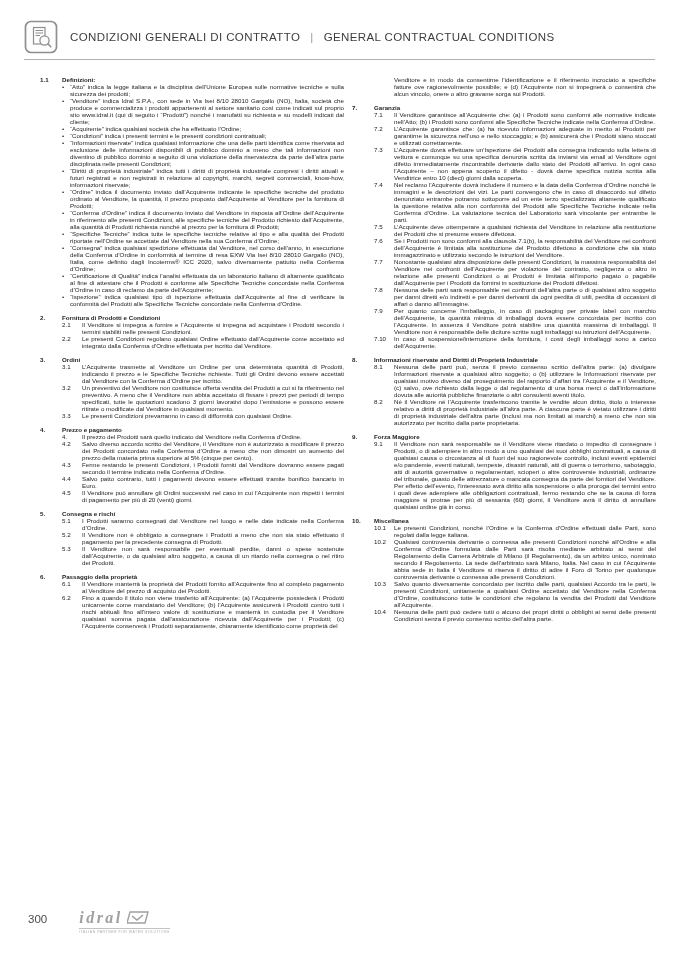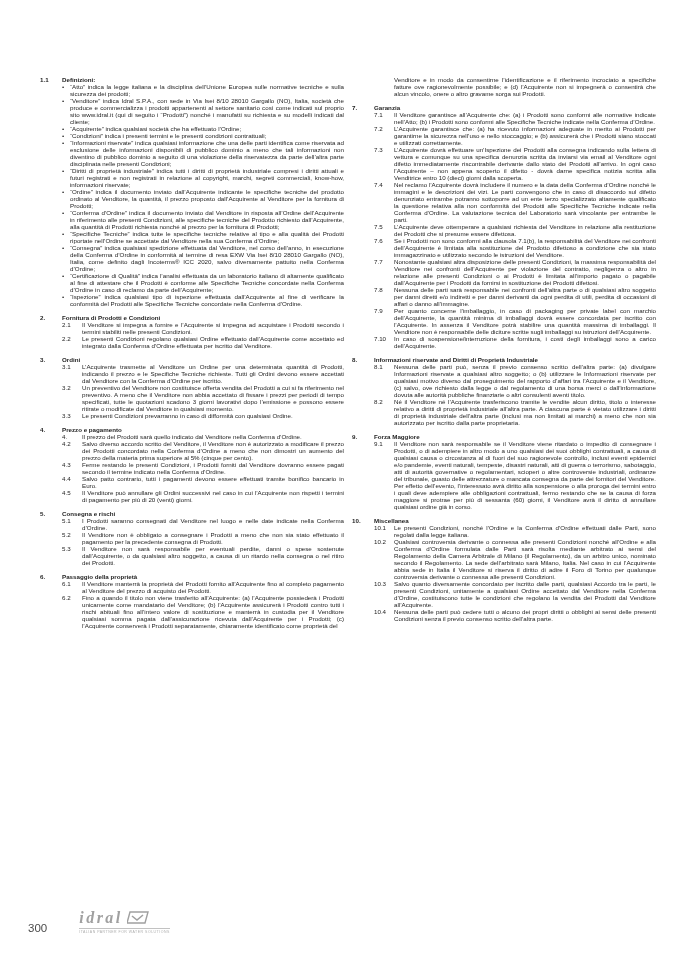--- a/index.html
+++ b/index.html
@@ -24,36 +24,52 @@
   .blk .txt{flex:1 1 auto;}
   .heading{font-weight:bold;margin-top:7px;}
   .heading .num{width:22px;}
   .col .blk:first-child{margin-top:0;}
   .bullet{margin-left:22px;}
   .bullet .num{width:8px;}
   .clause{margin-left:22px;}
   .clause .num{width:20px;}
   .para{margin-left:42px;}
   
-  .footer{position:absolute;left:28px;bottom:24px;display:flex;align-items:flex-end;gap:32px;}
+  .footer{position:absolute;left:28px;bottom:24px;display:flex;align-items:flex-start;gap:32px;}
   .page-number{font-size:11.5px;color:#4a4a4a;padding-top:4px;}
   .logo{display:inline-block;}
   .logo-row{display:flex;align-items:center;gap:4px;font-family:Liberation Serif, serif;}
   .logo-text{font-style:italic;font-weight:bold;font-size:16px;letter-spacing:2.5px;color:#a0a0a0;}
   .logo-emblem{display:block;}
   .logo-tagline{
     margin-top:1px;border-top:1px solid #c2c2c2;padding-top:1.5px;
     font-size:3.5px;letter-spacing:.5px;color:#aeaeae;text-transform:uppercase;white-space:nowrap;
   }
 </style>
 </head>
 <body>
 
 <div class="page">
 
+  <div class="header">
+    <svg class="header-icon" width="34" height="34" viewBox="0 0 34 34">
+      <rect x="1.5" y="1.5" width="31" height="31" rx="5.5" fill="#fdfdfd" stroke="#8f8f8f" stroke-width="1.7"></rect>
+      <rect x="9.5" y="7.5" width="11.5" height="16.5" fill="none" stroke="#8f8f8f" stroke-width="1.2"></rect>
+      <line x1="11.5" y1="10.5" x2="19" y2="10.5" stroke="#8f8f8f" stroke-width="1"></line>
+      <line x1="11.5" y1="13" x2="19" y2="13" stroke="#8f8f8f" stroke-width="1"></line>
+      <line x1="11.5" y1="15.5" x2="16" y2="15.5" stroke="#8f8f8f" stroke-width="1"></line>
+      <circle cx="20.5" cy="20.5" r="4.6" fill="#fdfdfd" stroke="#8f8f8f" stroke-width="1.3"></circle>
+      <line x1="23.8" y1="23.8" x2="26.8" y2="26.8" stroke="#8f8f8f" stroke-width="1.6" stroke-linecap="round"></line>
+    </svg>
+    <div class="header-titles">
+      <span>CONDIZIONI GENERALI DI CONTRATTO</span>
+      <span class="title-sep">|</span>
+      <span>GENERAL CONTRACTUAL CONDITIONS</span>
+    </div>
+  </div>
 
   <div class="cols">
     <div class="col" id="col-left">
         <div class="blk heading">
           <span class="num">1.1</span>
           <span class="txt">Definizioni:</span>
         </div>
         <div class="blk bullet">
           <span class="num">•</span>
           <span class="txt">“Atto” indica la legge italiana e la disciplina dell’Unione Europea sulle normative tecniche e sulla sicurezza dei prodotti;</span>

